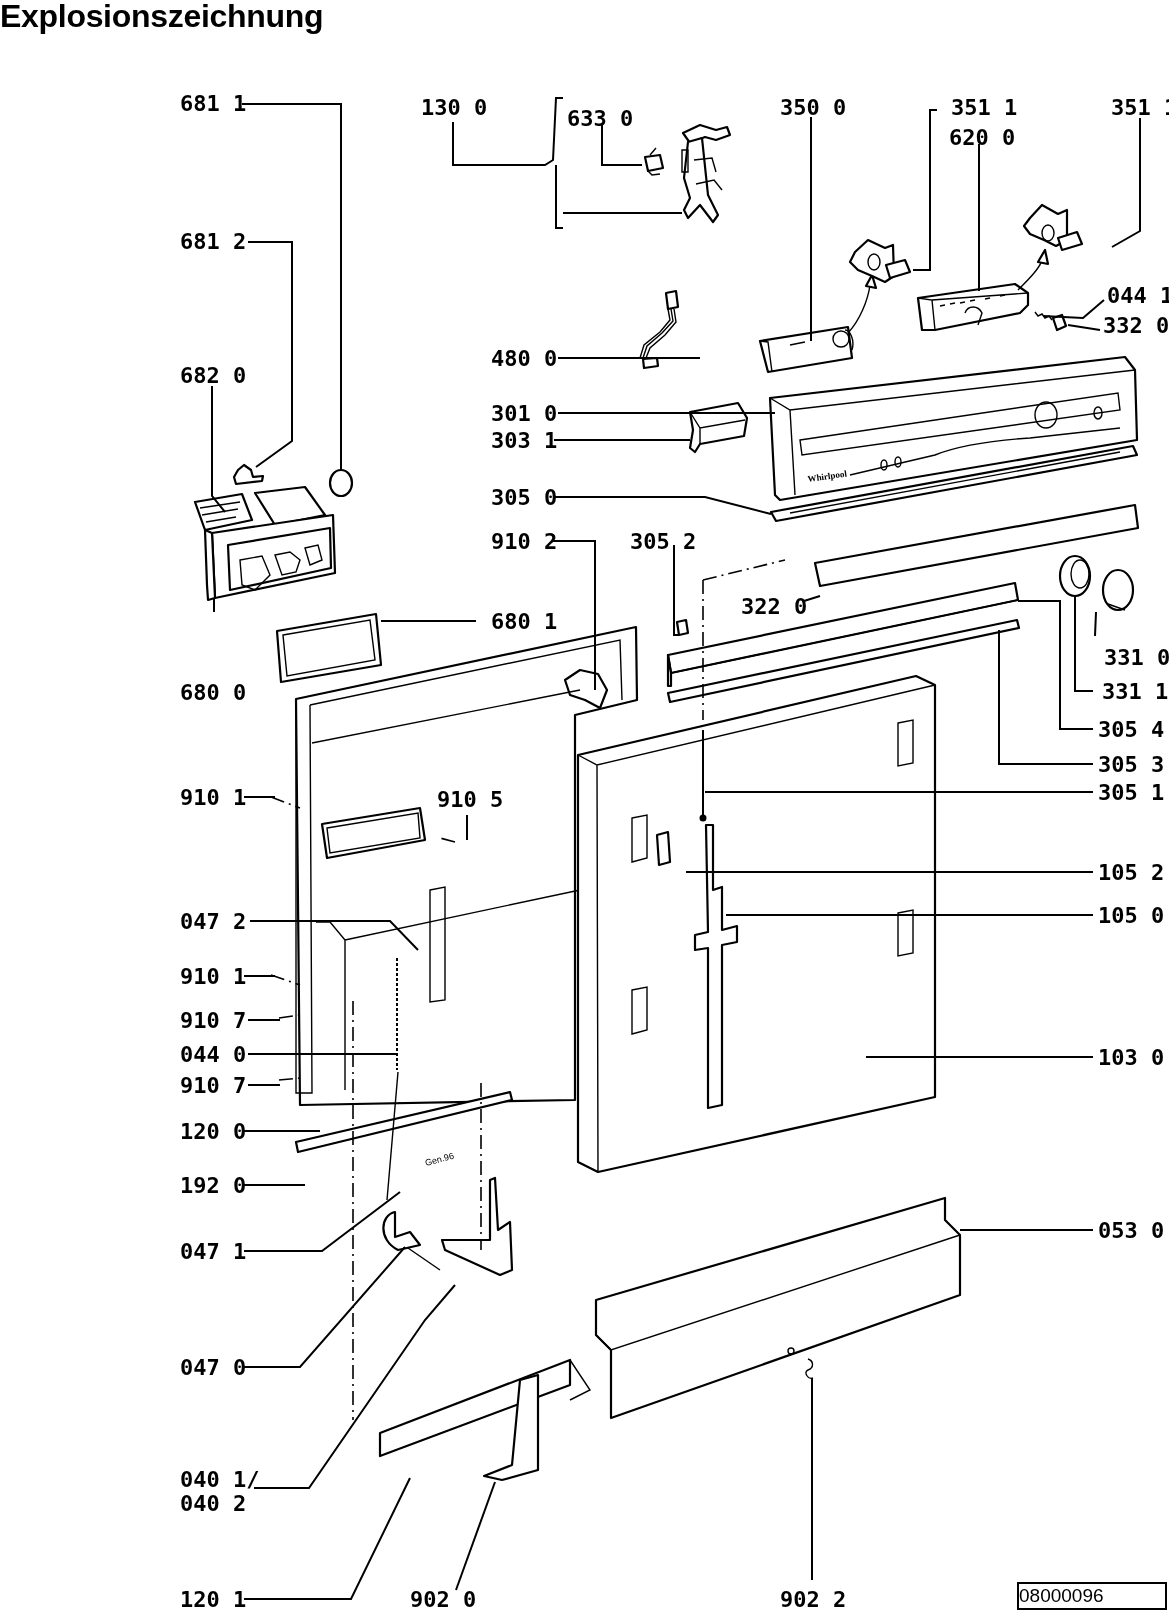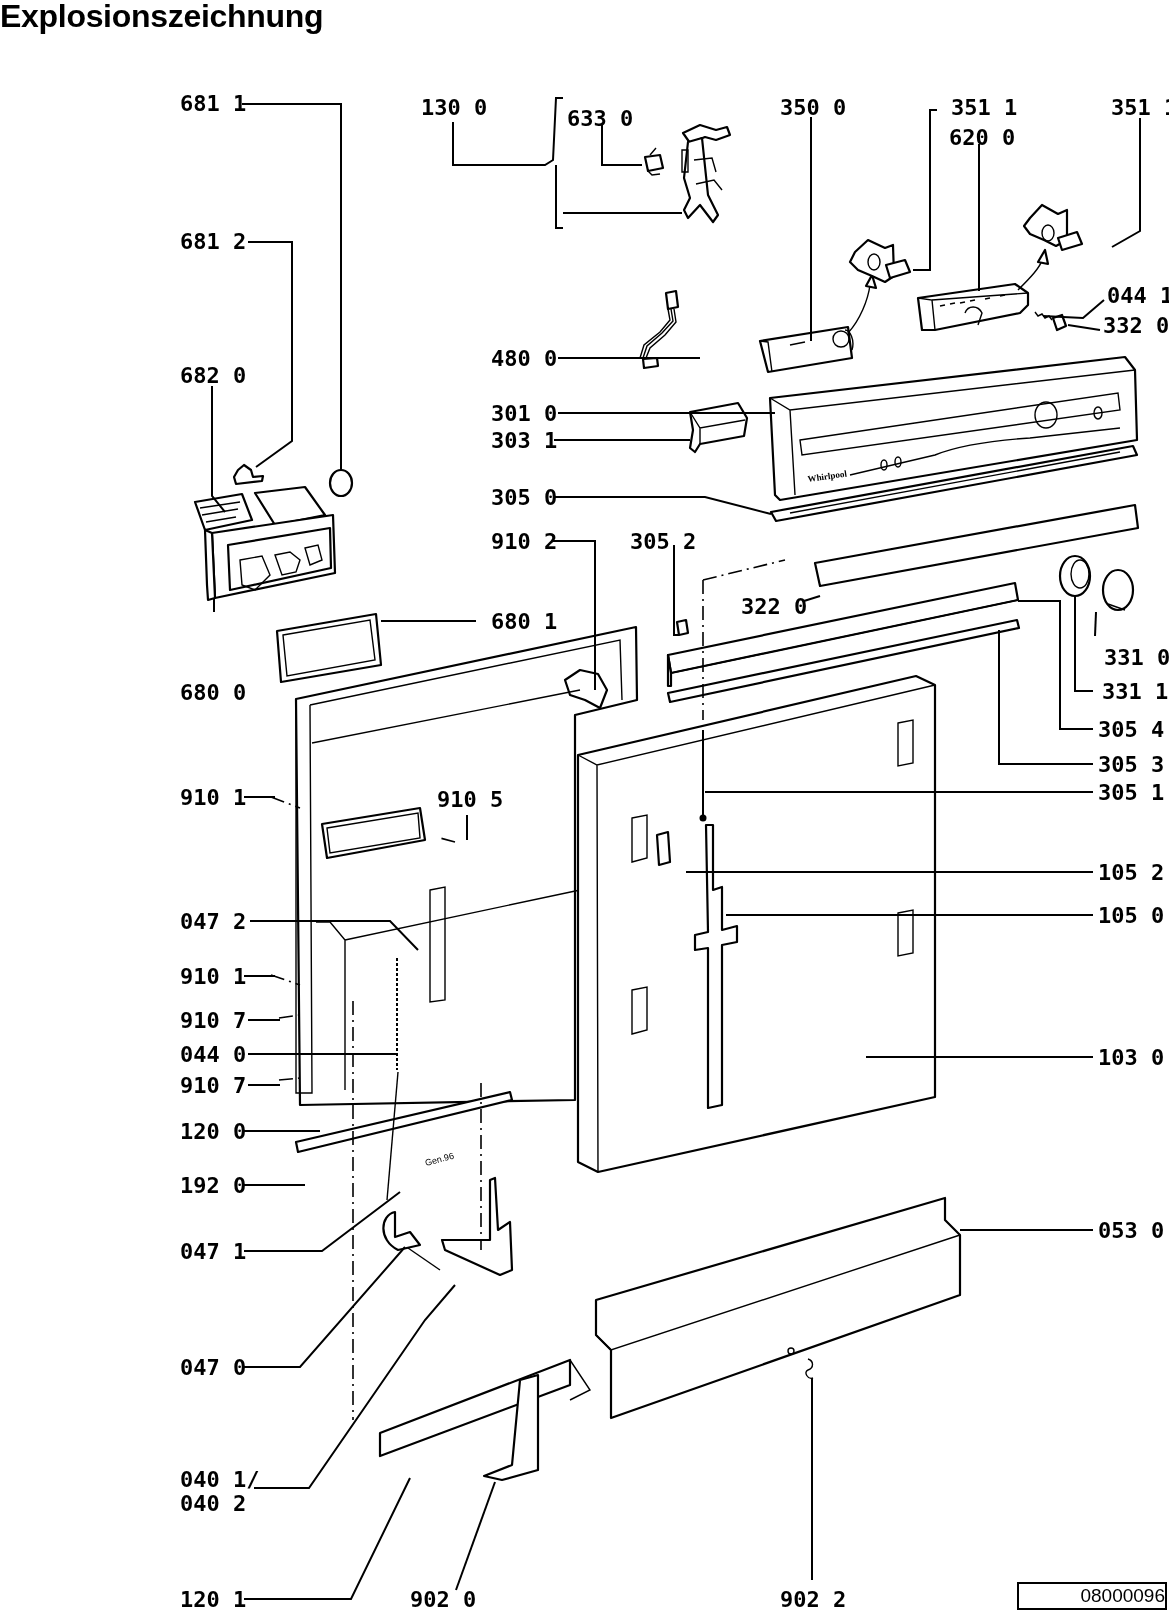--- a/index.html
+++ b/index.html
@@ -5,21 +5,21 @@
   html, body { margin: 0; padding: 0; background: #ffffff; }
   body { width: 1169px; height: 1611px; position: relative; overflow: hidden; font-family: "Liberation Sans", sans-serif; }
   .title { position: absolute; left: 0; top: -2px; font-family: "Liberation Sans", sans-serif; font-weight: bold; font-size: 32px; color: #000; letter-spacing: -0.3px; }
   svg.drawing { position: absolute; left: 0; top: 0; }
   .lbl { font-family: "DejaVu Sans Mono", "Liberation Mono", monospace; font-weight: bold; font-size: 22px; fill: #000; transform-box: fill-box; }
   .ln { stroke: #000; stroke-width: 2; fill: none; }
   .thin { stroke: #000; stroke-width: 1.4; fill: none; }
   .part { stroke: #000; stroke-width: 2.2; fill: #fff; stroke-linejoin: round; }
   .dash { stroke: #000; stroke-width: 1.6; fill: none; stroke-dasharray: 14 5 2 5; }
   .dot { fill: #000; }
-  .code-box { position: absolute; left: 1017px; top: 1582px; width: 150px; height: 28px; border: 2px solid #000; box-sizing: border-box; background: #fff; display: flex; align-items: center; justify-content: flex-end; font-family: "Liberation Sans", sans-serif; font-size: 19px; color: #000; }
+  .code-box { position: absolute; left: 1017px; top: 1582px; width: 150px; height: 28px; border: 2px solid #000; box-sizing: border-box; background: #fff; display: flex; align-items: center; justify-content: flex-start; font-family: "Liberation Sans", sans-serif; font-size: 19px; color: #000; }
 </style>
 </head>
 <body>
 
 <div class="title">Explosionszeichnung</div>
 
 <svg class="drawing" width="1169" height="1611" viewBox="0 0 1169 1611" xmlns="http://www.w3.org/2000/svg">
 
   <g>
     <path class="part" d="M683 133 L700 125 L716 130 L727 127 L730 135 L716 140 L705 137 L690 143 Z"></path>

